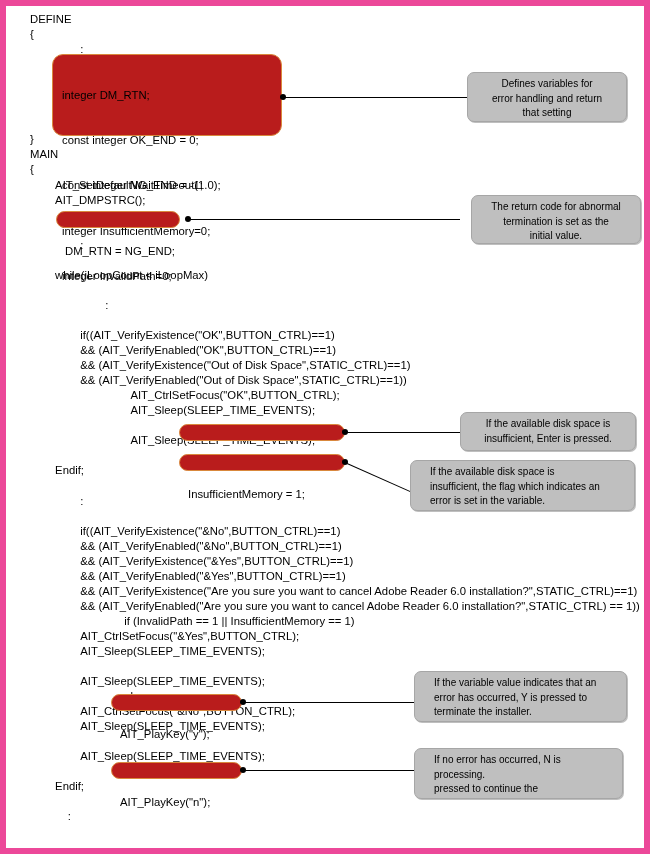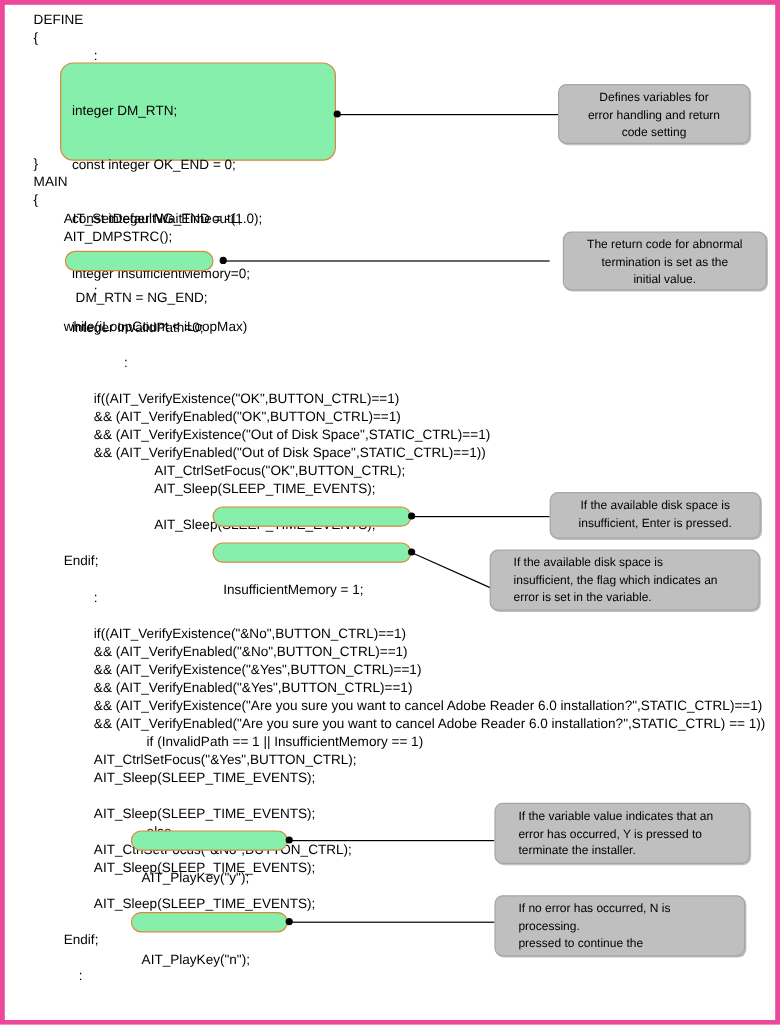--- a/index.html
+++ b/index.html
@@ -6,21 +6,21 @@
   html, body {
     margin: 0;
     padding: 0;
     background: #ffffff;
   }
   #page {
     position: relative;
     width: 650px;
     height: 854px;
     background: #ffffff;
-    border: 4px solid #ec4899;
+    border: 6px solid #ec4899;
     box-sizing: border-box;
     font-family: "Liberation Sans", sans-serif;
     overflow: hidden;
   }
   
   .code {
     position: absolute;
     left: 0;
     top: 0;
     width: 650px;
@@ -37,21 +37,21 @@
   .code .ln {
     display: block;
     padding-left: 24px;
     padding-right: 4px;
     min-height: 15.05px;
   }
 
   
   .pill {
     position: absolute;
-    background: #86efac;
+    background: #b91c1c;
     border: 1px solid #d9883c;
     border-radius: 9px;
     box-sizing: border-box;
     font-family: "Liberation Sans", sans-serif;
     font-size: 11.3px;
     line-height: 15.05px;
     color: #000000;
     padding: 2px 8px 2px 8px;
     white-space: pre;
   }
@@ -142,21 +142,21 @@
 
   <div class="dot" style="left:234px; top:693px;"></div>
   <div class="conn" style="left:237px; top:696px; width:171px;"></div>
 
   <div class="dot" style="left:234px; top:761px;"></div>
   <div class="conn" style="left:237px; top:764px; width:171px;"></div>
 
   <div class="callout center" style="left:461px; top:66px; width:160px; height:50px;">
     <span class="ln">Defines variables for</span>
     <span class="ln">error handling and return</span>
-    <span class="ln">code setting</span>
+    <span class="ln">that setting</span>
   </div>
 
   <div class="callout center" style="left:465px; top:189px; width:170px; height:49px;text-align:center;">
     <span class="ln">The return code for abnormal</span>
     <span class="ln">termination is set as the</span>
     <span class="ln">initial value.</span>
   </div>
 
   <div class="callout center" style="left:454px; top:406px; width:176px; height:39px;">
     <span class="ln">If the available disk space is</span>

